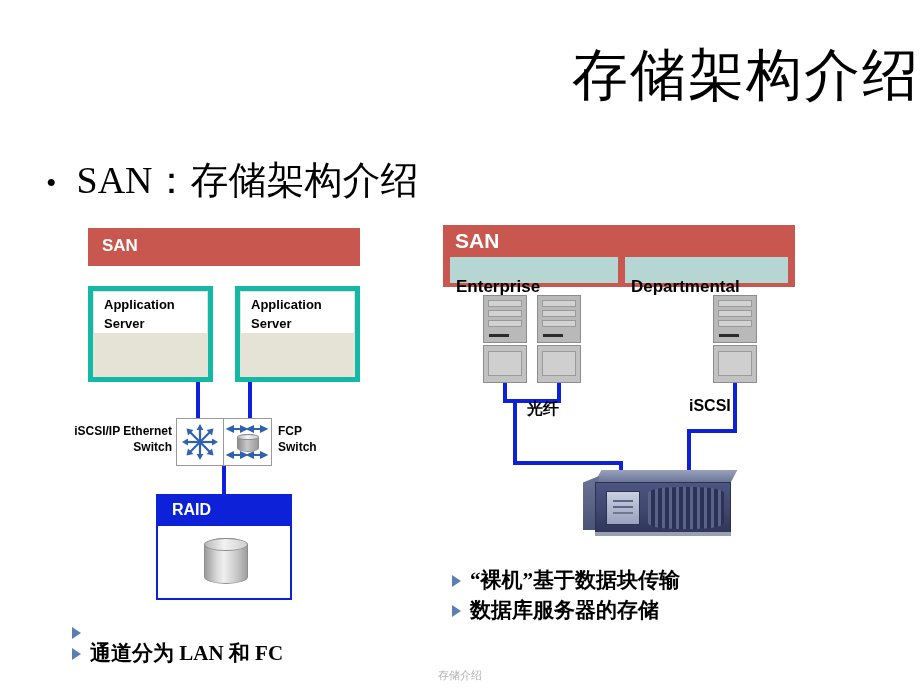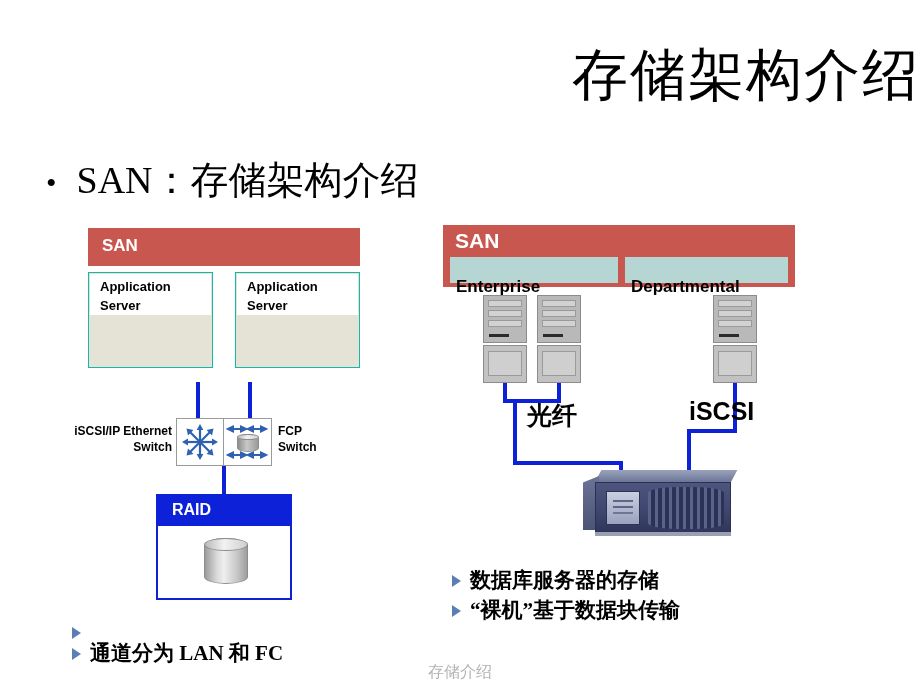--- a/index.html
+++ b/index.html
@@ -68,25 +68,25 @@
     left: 0;
     top: 0;
     width: 272px;
     height: 38px;
     font-size: 17px;
     padding: 8px 0 0 14px;
   }
 
   .app-server-box {
     position: absolute;
-    top: 44px;
+    top: 58px;
     width: 125px;
     height: 96px;
     background: #e5e3d6;
-    border: 1px solid #14b8a6;
+    border: 5px solid #14b8a6;
     box-sizing: border-box;
   }
   #app-server-1 { left: 0; }
   #app-server-2 { left: 147px; }
   .app-server-label {
     position: absolute;
     left: 1px;
     top: 1px;
     right: 1px;
     height: 41px;
@@ -291,21 +291,21 @@
     border: 1px solid #9a9a9a;
     box-sizing: border-box;
   }
 
   #server-1 { left: 40px; top: 70px; }
   #server-2 { left: 94px; top: 70px; }
   #server-3 { left: 270px; top: 70px; }
 
   .link-label {
     position: absolute;
-    font-size: 25px;
+    font-size: 16px;
     font-weight: bold;
     color: #000000;
   }
   #label-fiber { left: 84px; top: 174px; }
   #label-iscsi { left: 246px; top: 172px; }
 
   
   #storage-appliance {
     position: absolute;
     left: 140px;
@@ -392,21 +392,21 @@
   #right-sub-list { left: 452px; top: 566px; }
 
   
   #footer {
     position: absolute;
     left: 0;
     bottom: 7px;
     width: 920px;
     text-align: center;
     font-family: "Liberation Serif", serif;
-    font-size: 16px;
+    font-size: 11px;
     color: #b3b3b3;
   }
 </style>
 </head>
 <body>
 
 <div id="slide">
 
   <div id="slide-title">存储架构介绍</div>
 
@@ -576,23 +576,23 @@
         <div id="appliance-panel"></div>
         <div id="appliance-vents"></div>
       </div>
       <div id="appliance-foot"></div>
     </div>
   </div>
 
   <div id="right-sub-list" class="sub-list">
     <div class="sub-item">
       <span class="tri"></span>
-      <span>数据库服务器的存储</span>
+      <span>“裸机”基于数据块传输</span>
     </div>
     <div class="sub-item">
       <span class="tri"></span>
-      <span>“裸机”基于数据块传输</span>
+      <span>数据库服务器的存储</span>
     </div>
   </div>
 
   <div id="footer">存储介绍</div>
 
 </div>
 
 </body></html>

